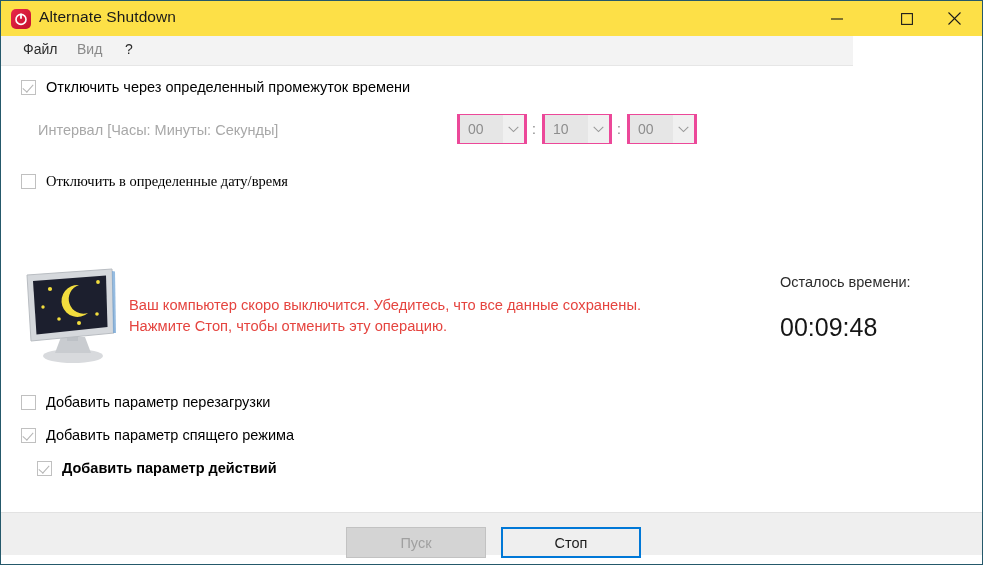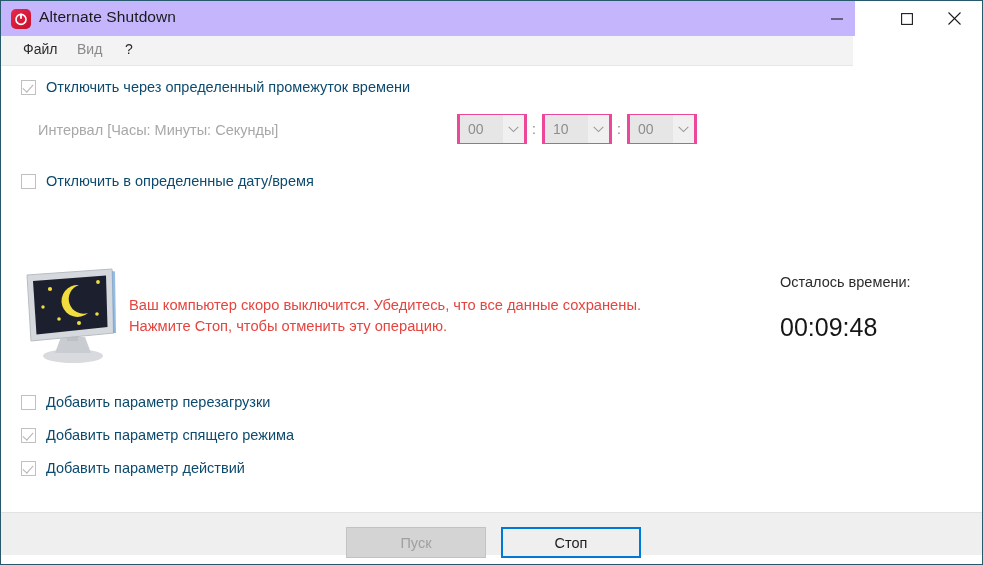--- a/index.html
+++ b/index.html
@@ -20,23 +20,23 @@
     height: 565px;
     background: #ffffff;
     border: 1px solid #25596b;
     overflow: hidden;
   }
 
   
   #titlebar {
     position: absolute;
     left: 0; top: 0;
-    width: 854px;
+    width: 981px;
     height: 35px;
-    background: #c4b5fd;
+    background: #fde047;
     display: flex;
     align-items: center;
   }
   #app-icon {
     position: absolute;
     left: 10px; top: 8px;
     width: 20px; height: 20px;
     border-radius: 5px;
     background: linear-gradient(135deg, #e8294a 0%, #c5102c 100%);
     display: flex;
@@ -118,28 +118,28 @@
     content: "";
     position: absolute;
     left: 3px; top: 1px;
     width: 5px; height: 9px;
     border: solid #b4b4b4;
     border-width: 0 1.6px 1.6px 0;
     transform: rotate(42deg);
   }
   .cblabel {
     font-size: 14.5px;
-    color: #0c4a6e;
+    color: #000000;
   }
 
   #cb-interval-row { left: 20px; top: 12px; }
-  #cb-datetime-row { left: 20px; top: 106px; }
+  #cb-datetime-row { left: 20px; top: 106px; font-family: Liberation Serif, serif; }
   #cb-restart-row  { left: 20px; top: 327px; }
   #cb-sleep-row    { left: 20px; top: 360px; }
-  #cb-action-row   { left: 20px; top: 393px; }
+  #cb-action-row   { left: 36px; top: 393px; font-weight: bold; }
 
   
   #interval-label {
     position: absolute;
     left: 37px; top: 55px;
     font-size: 14.5px;
     color: #a8a8a8;
     white-space: nowrap;
   }
 

